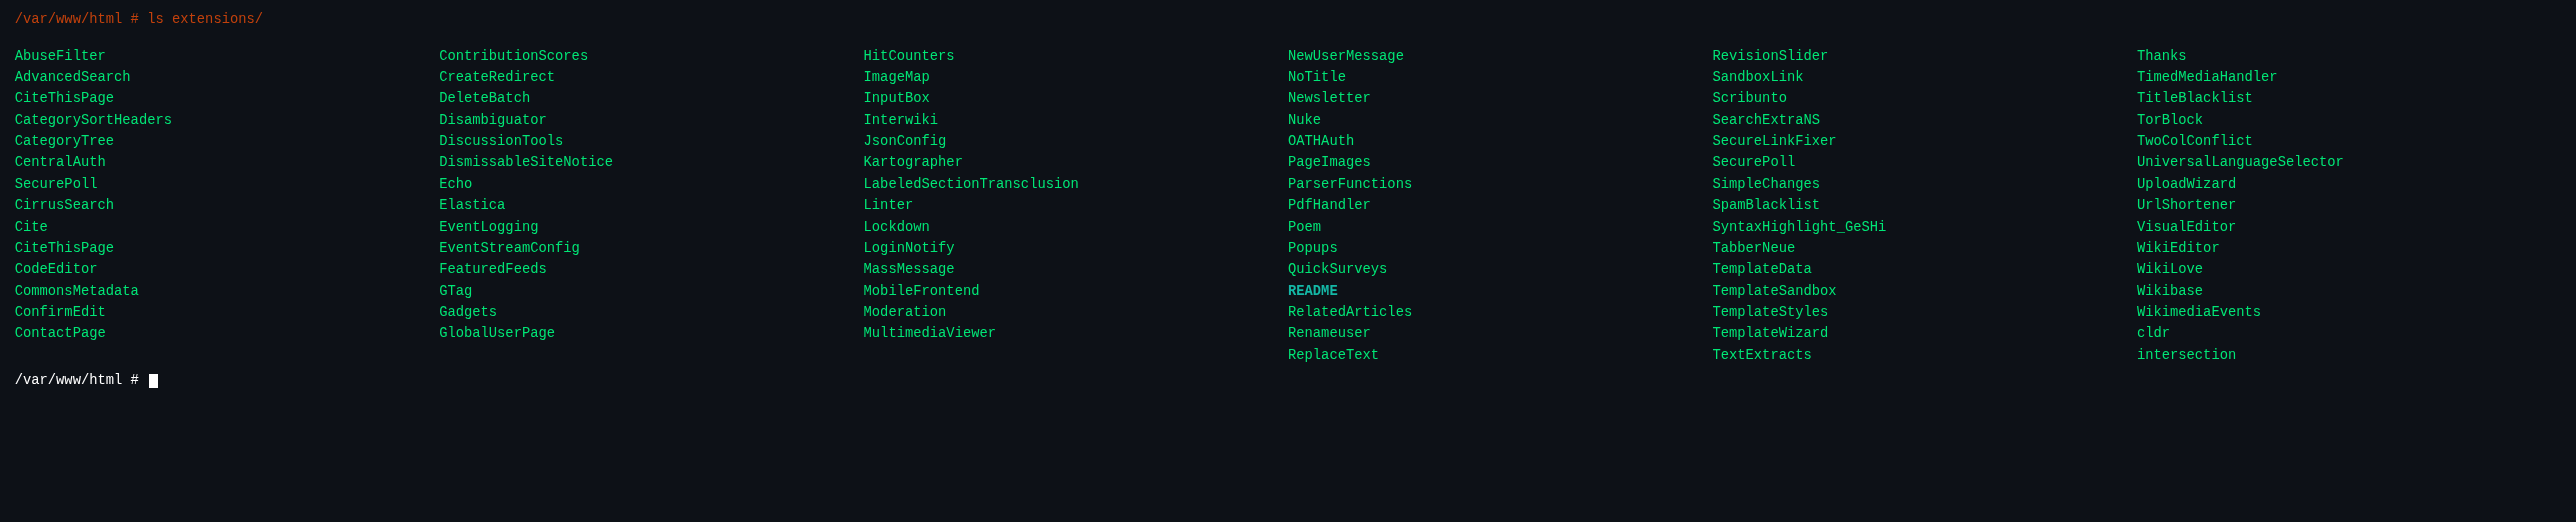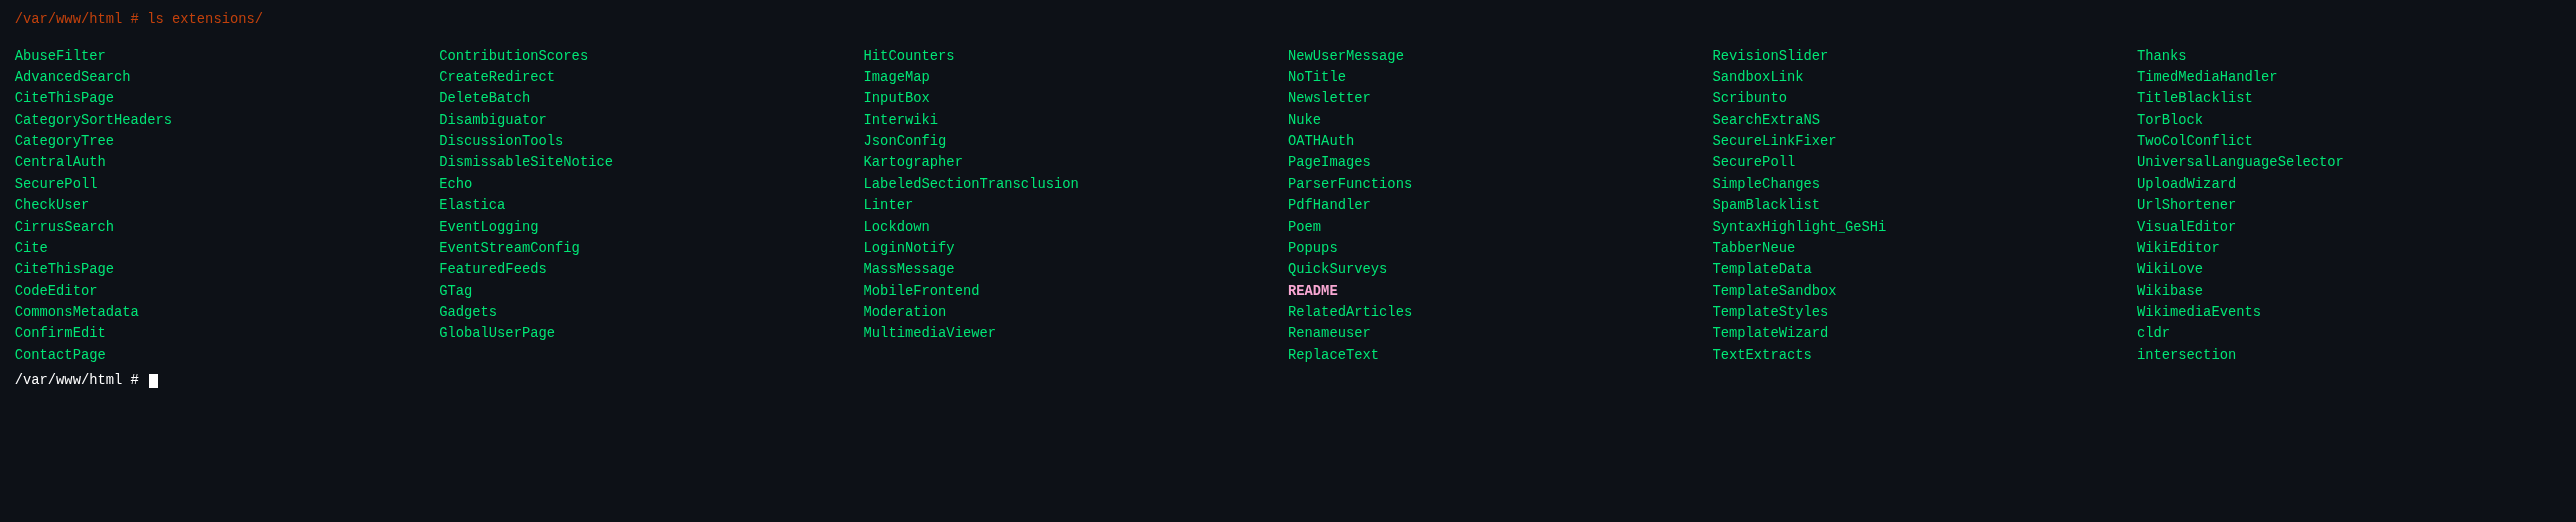--- a/index.html
+++ b/index.html
@@ -45,21 +45,21 @@
     }
 
     .item {
       color: #00e676;
       white-space: nowrap;
       padding: 0;
       line-height: 1.55;
     }
 
     .item.bold {
-      color: #f9a8d4;
+      color: #14b8a6;
       font-weight: bold;
     }
 
     .cursor-line {
       color: #ffffff;
       margin-top: 3.7px;
       white-space: nowrap;
     }
 
     .cursor {
@@ -81,21 +81,20 @@
 
   <div class="extensions-grid" id="grid">
   <div class="col">
         <span class="item">AbuseFilter</span>
         <span class="item">AdvancedSearch</span>
         <span class="item">CiteThisPage</span>
         <span class="item">CategorySortHeaders</span>
         <span class="item">CategoryTree</span>
         <span class="item">CentralAuth</span>
         <span class="item">SecurePoll</span>
-        <span class="item">CheckUser</span>
         <span class="item">CirrusSearch</span>
         <span class="item">Cite</span>
         <span class="item">CiteThisPage</span>
         <span class="item">CodeEditor</span>
         <span class="item">CommonsMetadata</span>
         <span class="item">ConfirmEdit</span>
         <span class="item">ContactPage</span>
       </div>
       <div class="col">
         <span class="item">ContributionScores</span>

